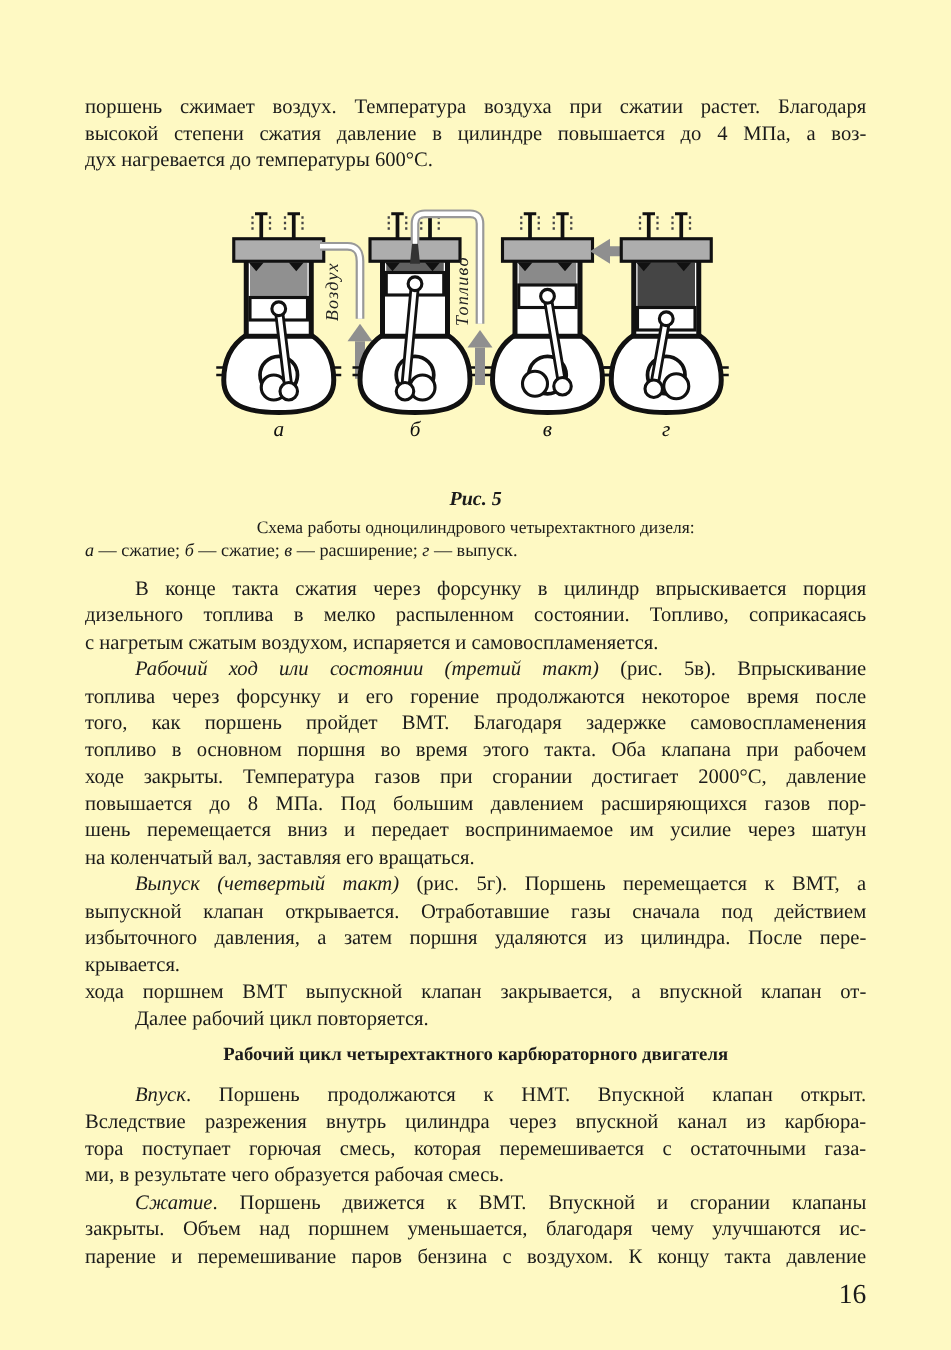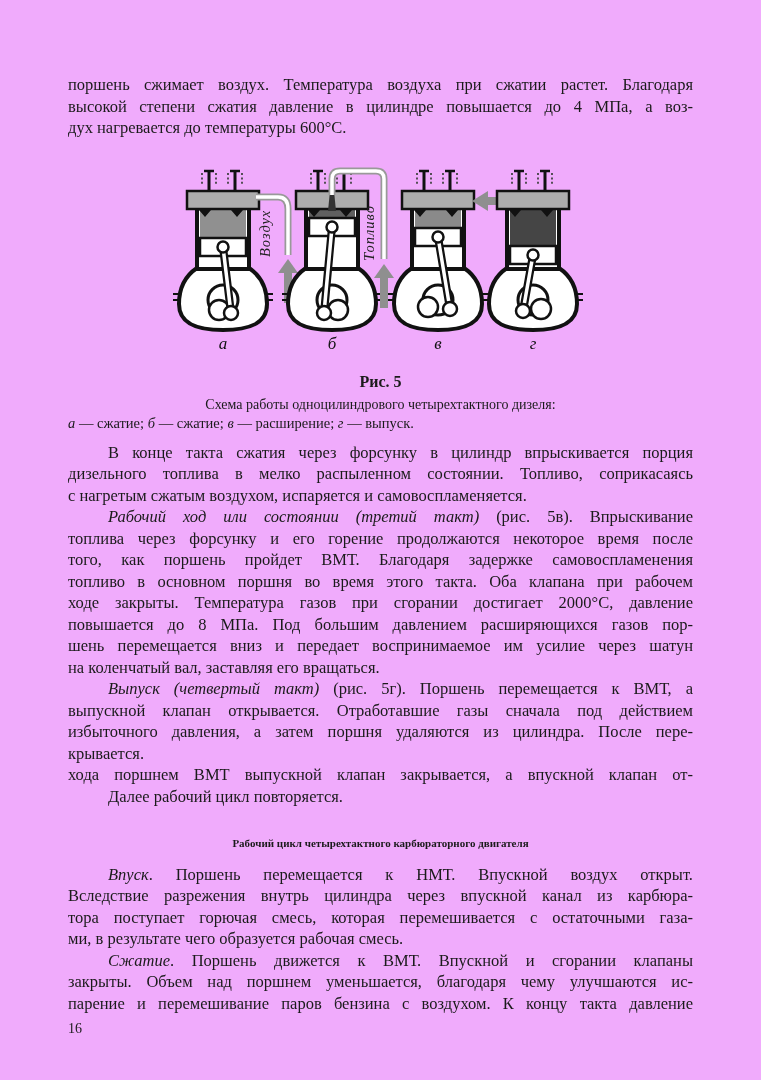--- a/index.html
+++ b/index.html
@@ -1,29 +1,29 @@
 <!DOCTYPE html>
 <html><head>
 <meta charset="utf-8">
 <style>
   html,body{margin:0;padding:0;background:#e8e8e8;}
-  .page{position:relative;width:761px;height:1080px;background:#f0abfc;overflow:hidden;
+  .page{position:relative;width:761px;height:1080px;background:#fef9c3;overflow:hidden;
         font-family:"Liberation Serif","DejaVu Serif",serif;color:#1b1b1b;}
   .textcol{position:absolute;left:68px;top:74px;width:625px;}
   .tline{font-size:16.5px;line-height:21.5px;text-align:justify;text-align-last:justify;white-space:normal;}
   .tlast{text-align-last:left;}
   .tindent{text-indent:40px;}
   .it{font-style:italic;}
   .figwrap{margin:24px 0 0 98px;width:442px;}
-  .figcap-title{margin-top:13px;text-align:center;font-weight:bold;font-size:16px;line-height:20px;}
+  .figcap-title{margin-top:30px;text-align:center;font-weight:bold;font-size:16px;line-height:20px;font-style:italic;}
   .figcap-sub{text-align:center;font-size:14px;line-height:19px;margin-top:3px;}
   .figcap-legend{text-align:left;font-size:14.5px;line-height:19px;}
   .bodyblock{margin-top:9px;}
-  .heading{font-weight:bold;font-size:11px;line-height:21.5px;text-align:center;margin:26px 0 9px 0;}
-  .pagenum{text-align:left;font-size:14px;margin-top:7px;}
+  .heading{font-weight:bold;font-size:15px;line-height:21.5px;text-align:center;margin:9px 0 9px 0;}
+  .pagenum{text-align:right;font-size:22px;margin-top:7px;}
   svg text{font-family:"Liberation Serif","DejaVu Serif",serif;}
   .eng-label{font-style:italic;font-size:17px;fill:#111;}
   .pipe-label{font-style:italic;font-size:14.5px;fill:#222;letter-spacing:1px;}
 </style>
 </head>
 <body>
 
 <div class="page">
   <div class="textcol">
 
@@ -167,21 +167,21 @@
         <div class="tline tlast"><span>крывается.</span></div>
         <div class="tline"><span>хода поршнем ВМТ выпускной клапан закрывается, а впускной клапан от-</span></div>
       </div>
     <div class="para">
         <div class="tline tlast tindent"><span>Далее рабочий цикл повторяется.</span></div>
       </div>
 
     <div class="heading">Рабочий цикл четырехтактного карбюраторного двигателя</div>
 
     <div class="para">
-        <div class="tline tindent"><span class="it">Впуск</span><span>. Поршень перемещается к НМТ. Впускной воздух открыт.</span></div>
+        <div class="tline tindent"><span class="it">Впуск</span><span>. Поршень продолжаются к НМТ. Впускной клапан открыт.</span></div>
         <div class="tline"><span>Вследствие разрежения внутрь цилиндра через впускной канал из карбюра-</span></div>
         <div class="tline"><span>тора поступает горючая смесь, которая перемешивается с остаточными газа-</span></div>
         <div class="tline tlast"><span>ми, в результате чего образуется рабочая смесь.</span></div>
       </div>
     <div class="para">
         <div class="tline tindent"><span class="it">Сжатие</span><span>. Поршень движется к ВМТ. Впускной и сгорании клапаны</span></div>
         <div class="tline"><span>закрыты. Объем над поршнем уменьшается, благодаря чему улучшаются ис-</span></div>
         <div class="tline"><span>парение и перемешивание паров бензина с воздухом. К концу такта давление</span></div>
       </div>
 

